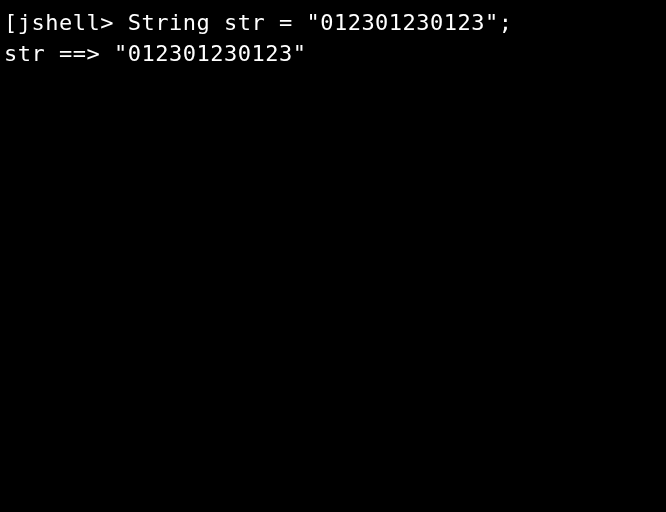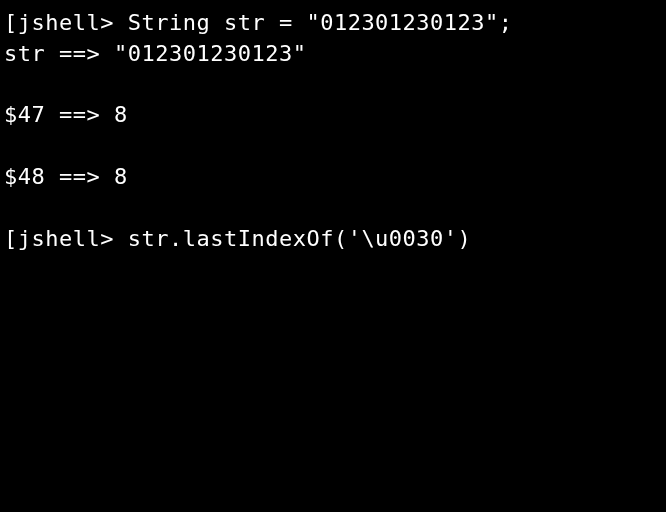--- a/index.html
+++ b/index.html
@@ -26,19 +26,16 @@
       height: 1.4em;
     }
   </style>
 </head>
 <body>
 
 <div id="terminal">
     <div class="terminal-line"><span>[</span><span>jshell&gt; String str = "012301230123";</span></div>
     <div class="terminal-line"><span>str ==&gt; "012301230123"</span></div>
     <div class="blank-line">&nbsp;</div>
-    <div class="terminal-line"><span>$47 ==&gt; 8</span></div>
     <div class="blank-line">&nbsp;</div>
-    <div class="terminal-line"><span>$48 ==&gt; 8</span></div>
     <div class="blank-line">&nbsp;</div>
-    <div class="terminal-line"><span>[</span><span>jshell&gt; str.lastIndexOf('\u0030')</span></div>
     <div class="blank-line">&nbsp;</div>
   </div>
 
 </body></html>

